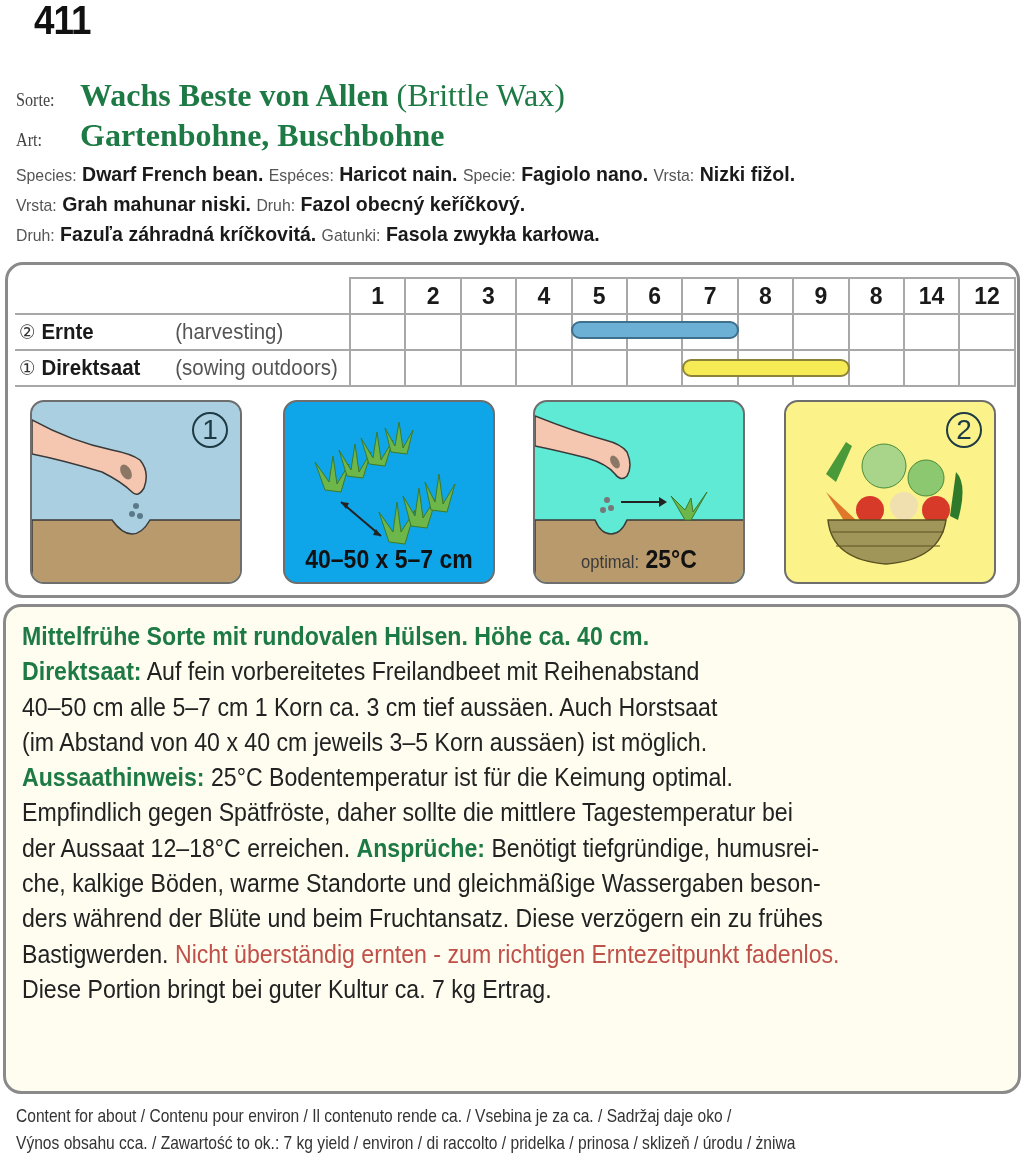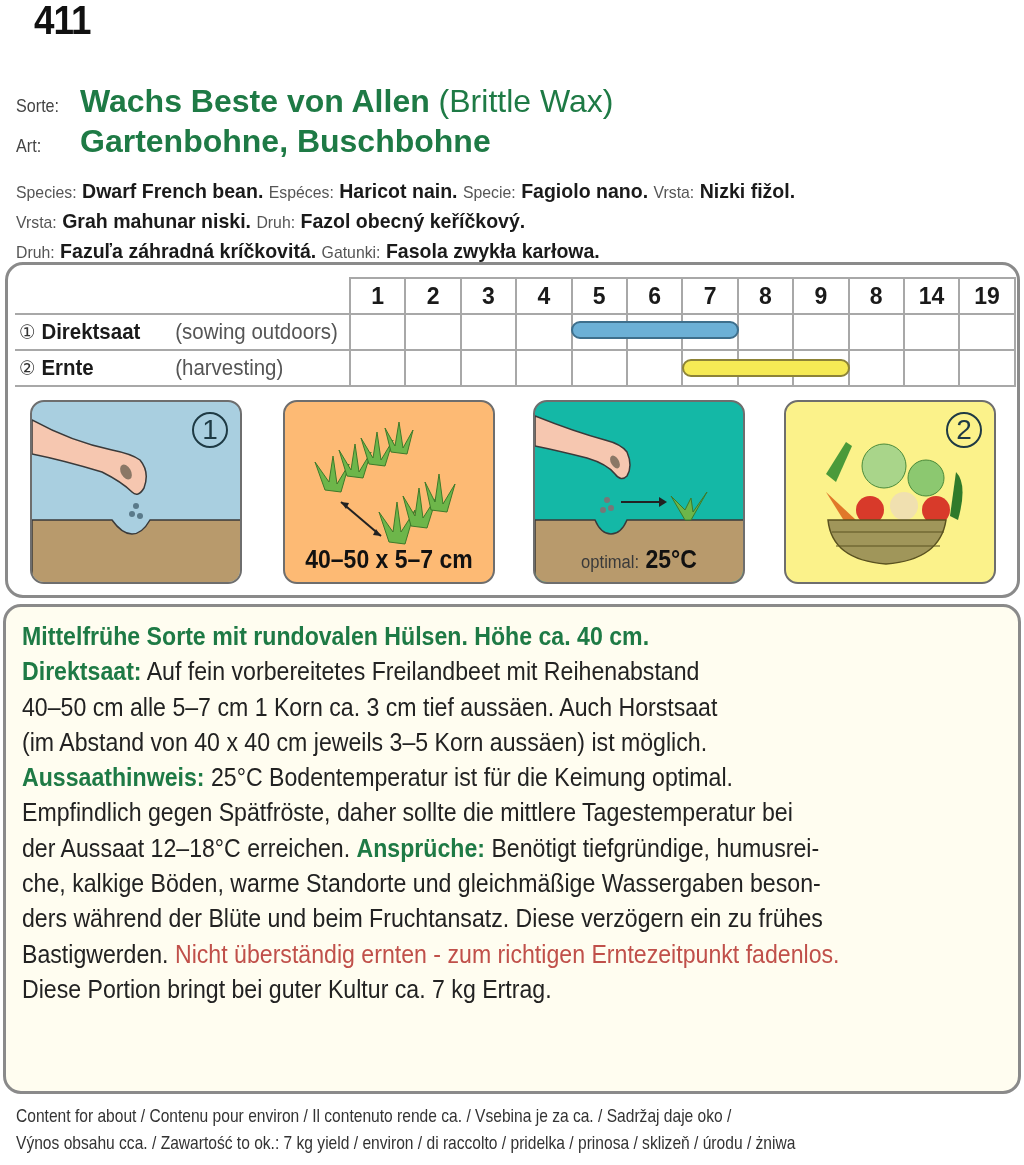--- a/index.html
+++ b/index.html
@@ -3,21 +3,21 @@
 <meta charset="utf-8">
 <style>
   * { box-sizing: border-box; margin: 0; padding: 0; }
   html, body { width: 1024px; height: 1165px; background: #ffffff; overflow: hidden; }
   body { position: relative; font-family: "Liberation Sans", "DejaVu Sans", sans-serif; color: #1a1a1a; }
 
   .code { position: absolute; left: 34px; top: -2px; font-size: 40px; font-weight: bold; letter-spacing: -1px; color: #111; transform: scaleX(0.92); transform-origin: left; }
 
   .head { position: absolute; left: 16px; top: 76px; width: 1000px; }
   .line { white-space: nowrap; transform-origin: left; }
-  .sorte-line { height: 40px; font-size: 32px; line-height: 51px; }
+  .sorte-line { height: 40px; font-size: 32px; line-height: 39px; font-family: Liberation Serif, serif; }
   .sorte-line .lbl { font-size: 19px; color: #444; display: inline-block; width: 64px; transform: scaleX(0.85); transform-origin: left; }
   .green { color: #1e7a45; }
   .green-b { color: #1e7a45; font-weight: bold; }
   .species { font-size: 21px; line-height: 30px; height: 30px; transform: scaleX(0.93); }
   .species .k { font-size: 17px; color: #555; }
   .species .v { font-weight: bold; color: #1a1a1a; }
 
   
   .calbox { position: absolute; left: 5px; top: 262px; width: 1015px; height: 336px; border: 3px solid #8a8a8a; border-radius: 18px; background: #fff; }
   table.cal { position: absolute; left: 7px; top: 12px; border-collapse: collapse; }
@@ -50,21 +50,21 @@
 </head>
 <body>
 
 <div class="code">411</div>
 
 <div class="head">
   <div class="line sorte-line">
     <span class="lbl">Sorte:</span><span class="green-b">Wachs Beste von Allen</span>
     <span class="green">(Brittle Wax)</span>
   </div>
-  <div class="line sorte-line" style="margin-bottom:20px">
+  <div class="line sorte-line" style="margin-bottom:3px">
     <span class="lbl">Art:</span><span class="green-b">Gartenbohne, Buschbohne</span>
   </div>
   <div class="line species">
     <span class="k">Species:</span> <span class="v">Dwarf French bean.</span>
     <span class="k">Espéces:</span> <span class="v">Haricot nain.</span>
     <span class="k">Specie:</span> <span class="v">Fagiolo nano.</span>
     <span class="k">Vrsta:</span> <span class="v">Nizki fižol.</span>
   </div>
   <div class="line species">
     <span class="k">Vrsta:</span> <span class="v">Grah mahunar niski.</span>
@@ -85,42 +85,42 @@
       <td class="m">2</td>
       <td class="m">3</td>
       <td class="m">4</td>
       <td class="m">5</td>
       <td class="m">6</td>
       <td class="m">7</td>
       <td class="m">8</td>
       <td class="m">9</td>
       <td class="m">8</td>
       <td class="m">14</td>
-      <td class="m">19</td>
+      <td class="m">12</td>
+    </tr>
+    <tr>
+      <td class="name">
+            <span class="name-wrap"><span class="num">②</span> <span class="de">Ernte</span><span class="en">(harvesting)</span></span>
+          </td>
+      <td class="m"></td>
+          <td class="m"></td>
+          <td class="m"></td>
+          <td class="m"></td>
+          <td class="m"></td>
+          <td class="m"></td>
+      <td class="m"></td>
+          <td class="m"></td>
+          <td class="m"></td>
+          <td class="m"></td>
+          <td class="m"></td>
+          <td class="m"></td>
     </tr>
     <tr>
       <td class="name">
             <span class="name-wrap"><span class="num">①</span> <span class="de">Direktsaat</span><span class="en">(sowing outdoors)</span></span>
-          </td>
-      <td class="m"></td>
-          <td class="m"></td>
-          <td class="m"></td>
-          <td class="m"></td>
-          <td class="m"></td>
-          <td class="m"></td>
-      <td class="m"></td>
-          <td class="m"></td>
-          <td class="m"></td>
-          <td class="m"></td>
-          <td class="m"></td>
-          <td class="m"></td>
-    </tr>
-    <tr>
-      <td class="name">
-            <span class="name-wrap"><span class="num">②</span> <span class="de">Ernte</span><span class="en">(harvesting)</span></span>
           </td>
       <td class="m"></td>
           <td class="m"></td>
           <td class="m"></td>
           <td class="m"></td>
           <td class="m"></td>
           <td class="m"></td>
       <td class="m"></td>
           <td class="m"></td>
           <td class="m"></td>
@@ -138,39 +138,39 @@
       <path d="M0 118 L80 118 Q90 132 100 132 Q110 132 118 118 L212 118 L212 184 L0 184 Z" fill="#b89a6c" stroke="#3a3a3a" stroke-width="1.5"></path>
       <path d="M0 18 Q40 40 80 48 Q100 52 108 58 Q118 70 112 86 Q106 96 100 90 Q90 80 70 70 Q30 58 0 52 Z" fill="#f6c7b0" stroke="#3a3a3a" stroke-width="1.5"></path>
       <ellipse cx="94" cy="70" rx="5" ry="8" fill="#8a7766" transform="rotate(-30 94 70)"></ellipse>
       <circle cx="104" cy="104" r="3" fill="#5a7a8a"></circle>
         <circle cx="100" cy="112" r="3" fill="#5a7a8a"></circle>
         <circle cx="108" cy="114" r="3" fill="#5a7a8a"></circle>
     </svg>
     <div class="circ">1</div>
   </div>
 
-  <div class="tile" style="left:275px; background:#fdba74;text-decoration:underline;">
+  <div class="tile" style="left:275px; background:#0ea5e9;text-decoration:underline;">
     <svg width="212" height="184" viewBox="0 0 212 184">
       <g fill="#6db64a" stroke="#3d7a2a" stroke-width="1">
         <path d="M40 88 L30 60 L44 80 L48 54 L52 82 L64 62 L56 90 Z"></path>
         <path d="M62 74 L54 48 L66 68 L70 42 L74 70 L86 50 L78 76 Z"></path>
         <path d="M84 62 L76 36 L88 56 L92 30 L96 58 L108 38 L100 64 Z"></path>
         <path d="M106 50 L100 26 L110 44 L114 20 L118 46 L128 28 L122 52 Z"></path>
         <path d="M104 140 L94 110 L108 130 L112 100 L116 130 L130 108 L120 142 Z"></path>
         <path d="M126 124 L118 94 L130 114 L134 86 L138 116 L152 94 L142 126 Z"></path>
         <path d="M146 108 L140 80 L150 100 L154 72 L158 102 L170 82 L162 110 Z"></path>
       </g>
       <line x1="56" y1="100" x2="96" y2="134" stroke="#222" stroke-width="2"></line>
       <path d="M56 100 l8 1 l-3 6 z" fill="#222"></path>
         <path d="M96 134 l-8 -1 l3 -6 z" fill="#222"></path>
     </svg>
     <div class="cap">40–50 x 5–7 cm</div>
   </div>
 
-  <div class="tile" style="left:525px; background:#14b8a6;">
+  <div class="tile" style="left:525px; background:#5eead4;">
     <svg width="212" height="184" viewBox="0 0 212 184">
       <path d="M0 118 L60 118 Q66 132 76 132 Q86 132 92 118 L212 118 L212 184 L0 184 Z" fill="#b89a6c" stroke="#3a3a3a" stroke-width="1.5"></path>
       <path d="M0 14 Q40 30 70 38 Q86 42 92 50 Q98 64 92 74 Q86 80 80 72 Q72 62 52 56 Q20 48 0 44 Z" fill="#f6c7b0" stroke="#3a3a3a" stroke-width="1.5"></path>
       <ellipse cx="80" cy="60" rx="4" ry="7" fill="#8a7766" transform="rotate(-30 80 60)"></ellipse>
       <circle cx="72" cy="98" r="3" fill="#777"></circle>
         <circle cx="76" cy="106" r="3" fill="#777"></circle>
         <circle cx="68" cy="108" r="3" fill="#777"></circle>
       <line x1="86" y1="100" x2="124" y2="100" stroke="#222" stroke-width="2"></line>
       <path d="M124 95 l8 5 l-8 5 z" fill="#222"></path>
       <path d="M150 118 L136 94 L150 108 L156 96 L158 110 L172 90 L156 118 Z" fill="#6db64a" stroke="#3d7a2a"></path>

